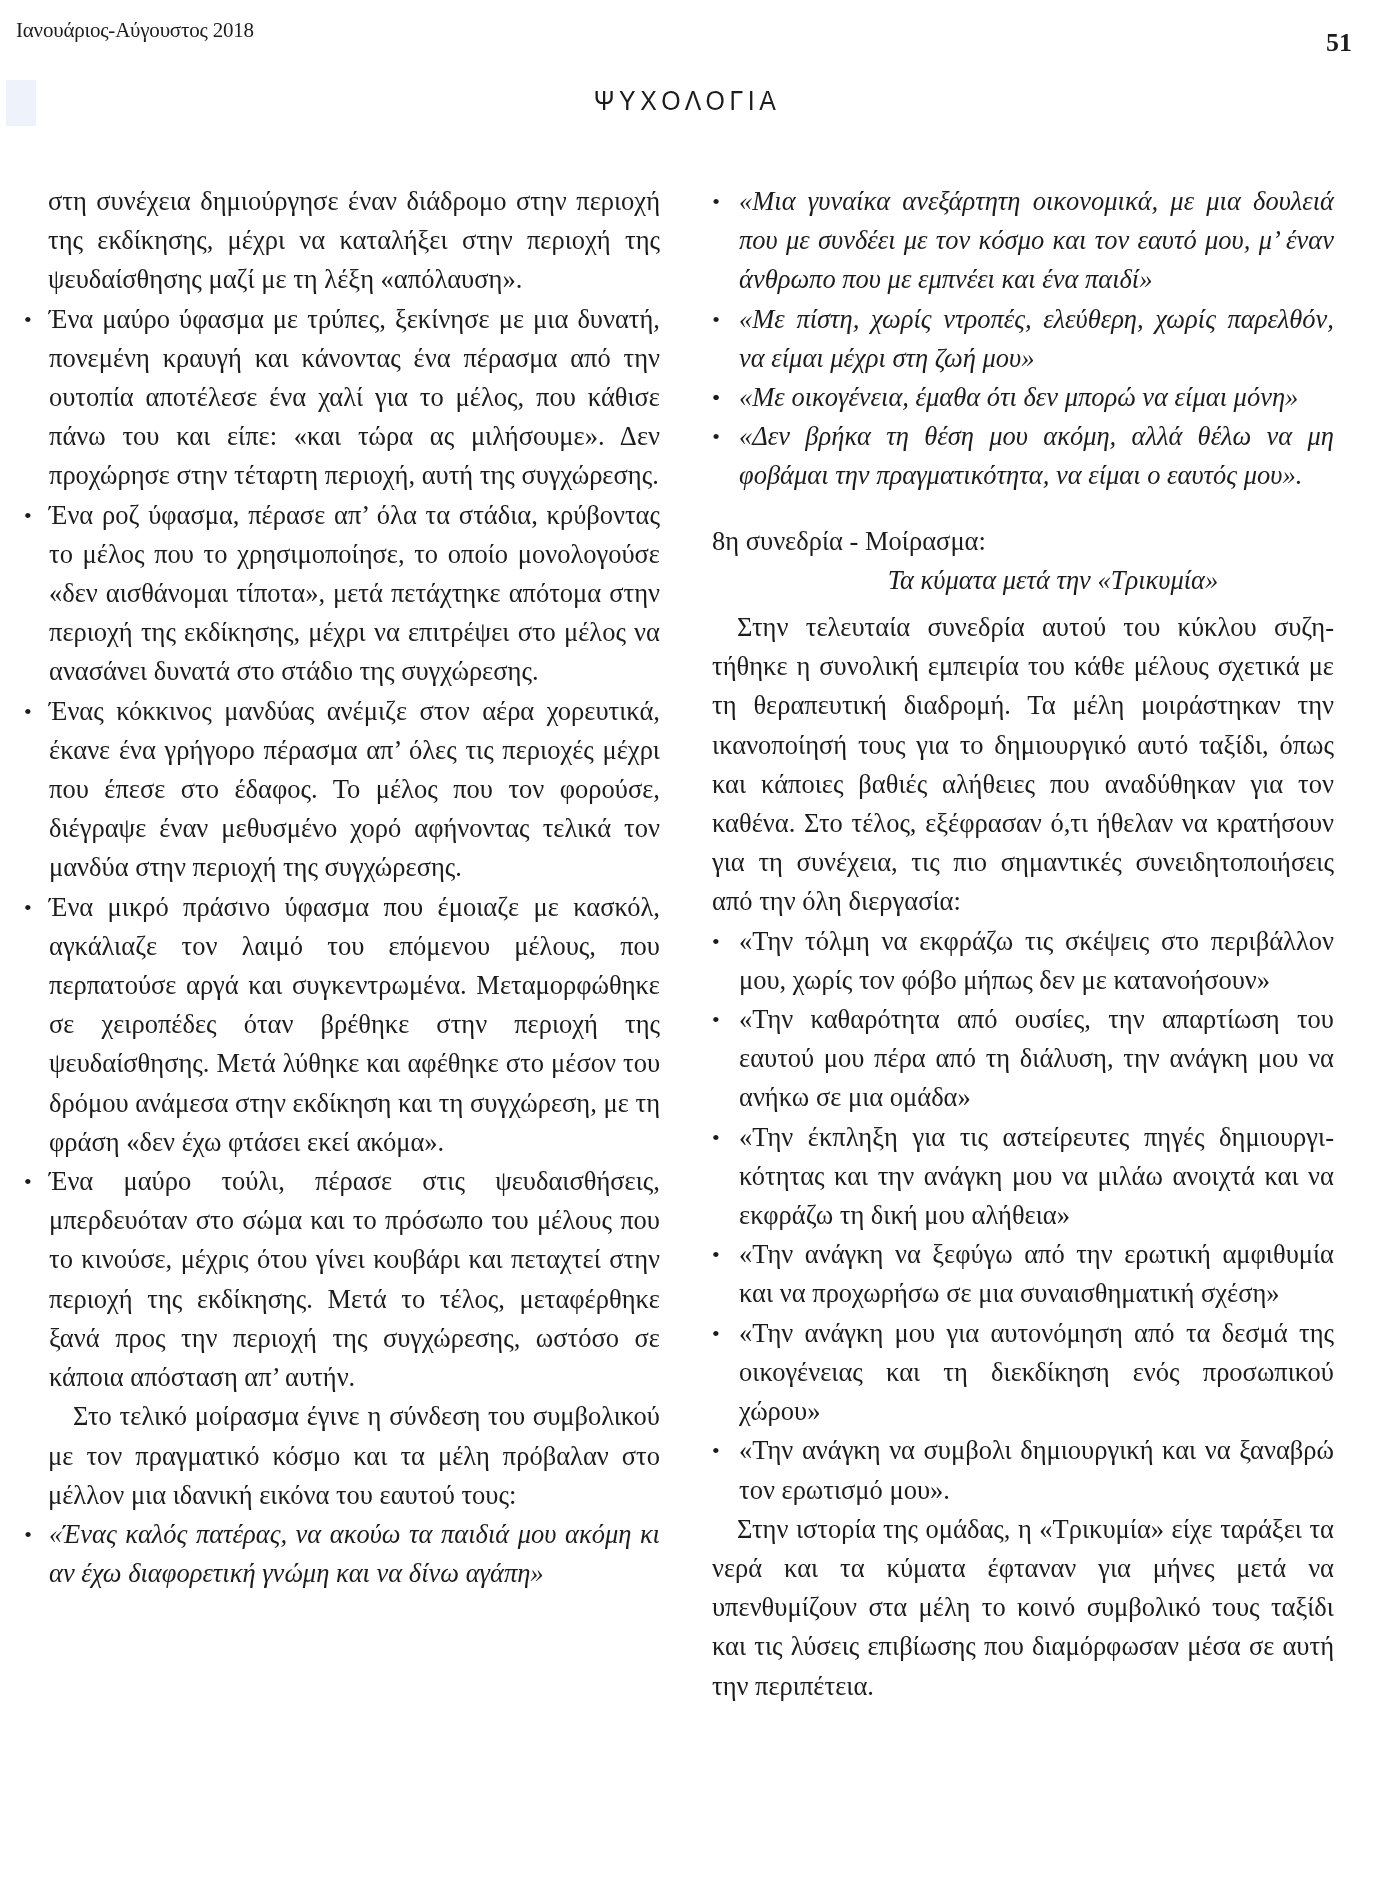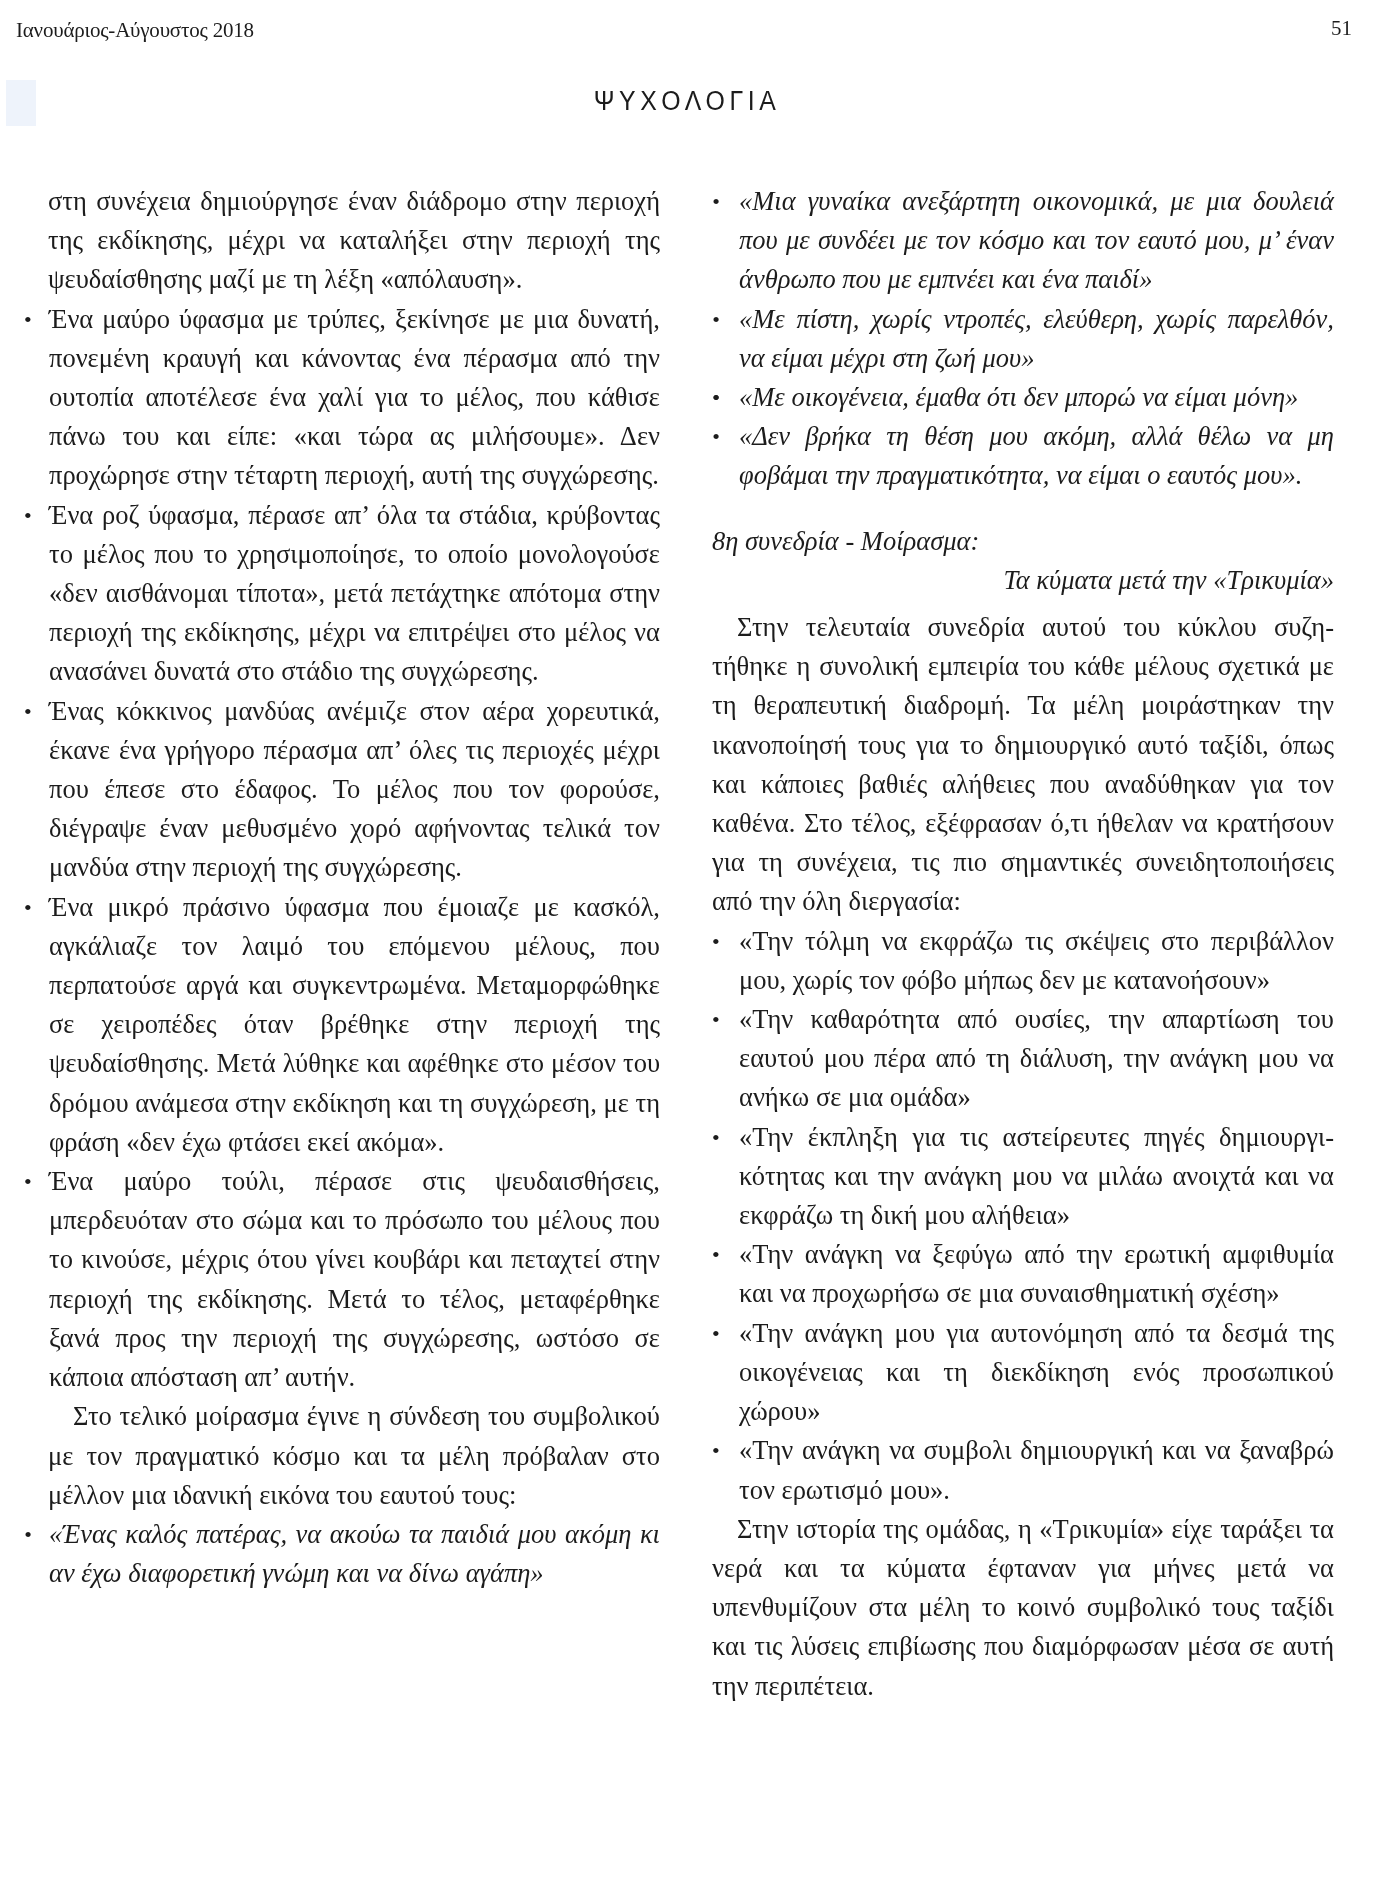--- a/index.html
+++ b/index.html
@@ -6,22 +6,22 @@
   body {
     width: 1374px; height: 1896px; position: relative; overflow: hidden;
     font-family: "Liberation Serif", "DejaVu Serif", serif;
     color: #1c1c1c;
   }
   .running-head {
     position: absolute; top: 18px; left: 16px;
     font-size: 21px; letter-spacing: -0.2px;
   }
   .page-number {
-    position: absolute; top: 16px; right: 22px;
-    font-size: 21px; font-weight: normal;
+    position: absolute; top: 28px; right: 22px;
+    font-size: 26px; font-weight: bold;
   }
   .corner-mark {
     position: absolute; left: 6px; top: 80px; width: 30px; height: 46px;
     background: #eef3fb;
   }
   .section-title {
     position: absolute; top: 86px; left: 0; width: 1374px; text-align: center;
     font-family: "Liberation Sans", "DejaVu Sans", sans-serif;
     font-size: 27px; font-weight: normal; letter-spacing: 5px;
     transform: scaleX(0.92);
@@ -38,22 +38,22 @@
   .col ul { list-style: none; margin: 0; padding: 0; }
   .col li { position: relative; padding-left: 27px; }
   .col.left li { padding-left: 27px; margin-left: -26px; }
   .col li .bullet {
     position: absolute; left: 2px; top: 0;
     font-size: 22px;
   }
   .col.right li .bullet { left: 0px; }
   .italic { font-style: italic; }
   .subhead { margin-top: 26px; }
-  .subhead .line1 { display: block; font-style: italic; }
-  .subhead .line2 { display: block; font-style: italic; text-align: right; padding-left: 60px; margin-bottom: 8px; }
+  .subhead .line1 { display: block; }
+  .subhead .line2 { display: block; font-style: italic; text-align: center; padding-left: 60px; margin-bottom: 8px; }
 </style>
 </head>
 <body>
 
 <div class="corner-mark"></div>
 
 <div class="running-head">Ιανουάριος-Αύγουστος 2018</div>
 <div class="page-number">51</div>
 <div class="section-title">ΨΥΧΟΛΟΓΙΑ</div>
 

